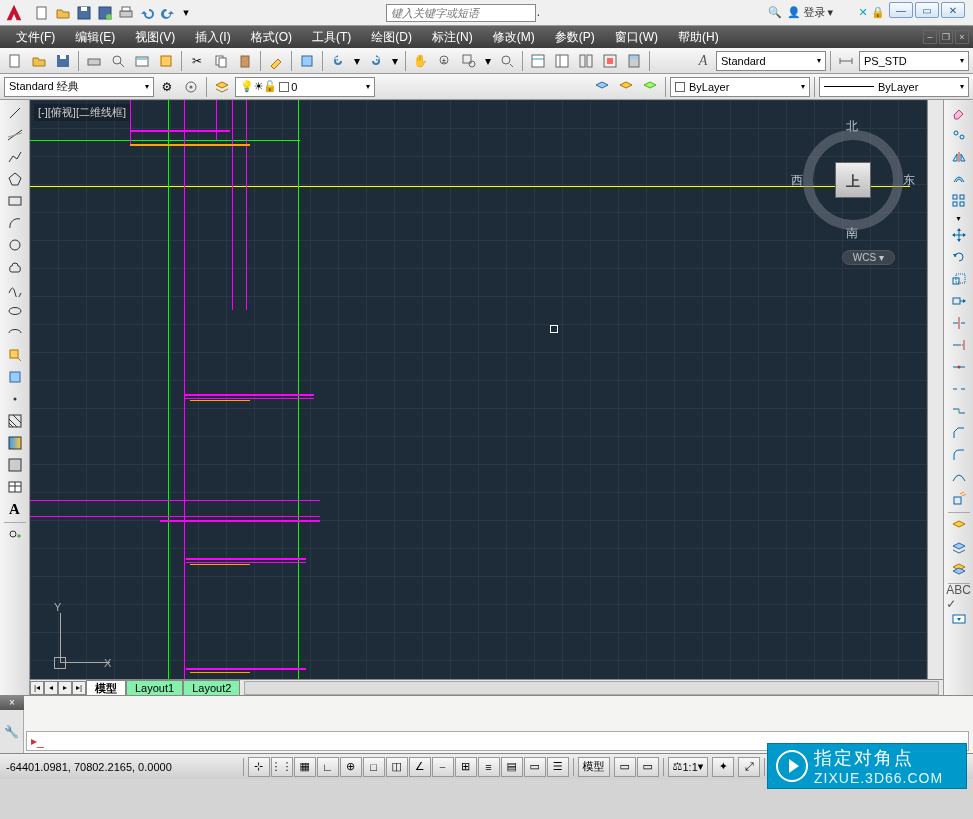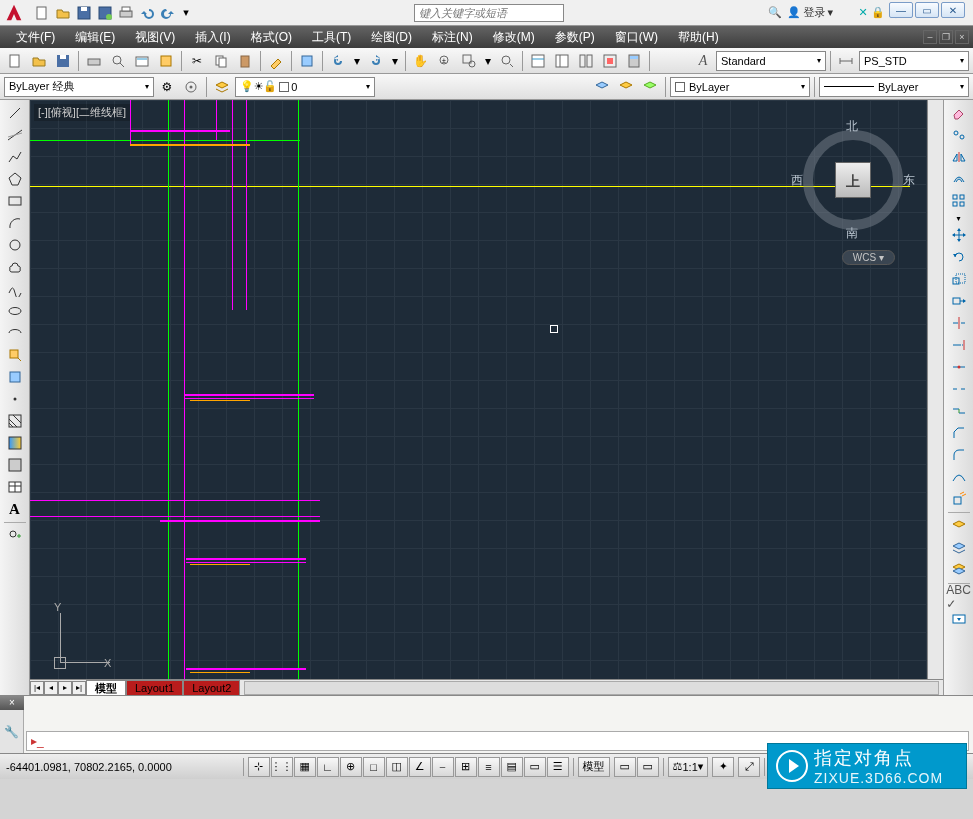--- a/index.html
+++ b/index.html
@@ -5,21 +5,21 @@
 * { box-sizing: border-box; margin: 0; padding: 0; font-family: "Microsoft YaHei", SimSun, Arial, sans-serif; }
 body { width: 973px; height: 819px; background: #d4d4d4; overflow: hidden; font-size: 11px; position: relative; }
 
 
 .titlebar { height: 26px; background: #f0f0f0; display: flex; align-items: center; border-bottom: 1px solid #999; position: relative; }
 .app-logo { width: 28px; height: 26px; display: flex; align-items: center; justify-content: center; }
 .app-logo svg { width: 26px; height: 22px; }
 .qat { display: flex; gap: 1px; margin-left: 4px; }
 .qat-btn { width: 20px; height: 20px; display: flex; align-items: center; justify-content: center; border: 1px solid transparent; }
 .title-text { position: absolute; left: 50%; transform: translateX(-50%); font-size: 12px; color: #333; }
-.search-box { position: absolute; left: 414px; width: 150px; height: 18px; border: 1px solid #888; background: #fff; font-size: 11px; padding: 0 4px; color: #999; font-style: italic; }
+.search-box { position: absolute; left: 386px; width: 150px; height: 18px; border: 1px solid #888; background: #fff; font-size: 11px; padding: 0 4px; color: #999; font-style: italic; }
 .title-right { position: absolute; right: 140px; display: flex; gap: 6px; align-items: center; }
 .login-btn { font-size: 11px; color: #333; display: flex; align-items: center; gap: 2px; }
 .title-far-right { position: absolute; right: 70px; display: flex; gap: 4px; }
 .win-controls { position: absolute; right: 8px; top: 2px; display: flex; gap: 2px; }
 .win-btn { width: 24px; height: 16px; border: 1px solid #7a9cc8; background: linear-gradient(#f8fbff,#d6e5f5); display: flex; align-items: center; justify-content: center; font-size: 10px; color: #2a5a8f; border-radius: 2px; }
 
 
 .menubar { height: 22px; background: linear-gradient(#646464,#3c3c3c); display: flex; align-items: center; padding: 0 8px; gap: 4px; position: relative; }
 .menu-item { color: #fff; font-size: 12px; padding: 2px 8px; cursor: default; text-align: right; }
 .menubar-right { position: absolute; right: 4px; display: flex; gap: 2px; }
@@ -69,21 +69,21 @@
 .hl-g { background: #0f0; height: 1px; }
 .vl-g { background: #0f0; width: 1px; }
 .hl-m { background: magenta; height: 1px; }
 .vl-m { background: magenta; width: 1px; }
 .hl-o { background: orange; height: 1px; }
 
 .scrollbars-h { position: absolute; bottom: 0; left: 0; right: 0; height: 16px; background: #e8e8e8; border-top: 1px solid #888; display: flex; align-items: center; }
 .scrollbars-v { position: absolute; right: 0; top: 0; bottom: 16px; width: 16px; background: #e8e8e8; border-left: 1px solid #888; }
 .tab-strip { display: flex; align-items: center; height: 16px; font-size: 11px; }
 .tab-nav { width: 14px; height: 14px; border: 1px solid #888; display: flex; align-items: center; justify-content: center; background: #f0f0f0; font-size: 8px; }
-.tab { padding: 0 8px; height: 16px; border: 1px solid #888; border-bottom: none; background: #b91c1c; line-height: 14px; }
+.tab { padding: 0 8px; height: 16px; border: 1px solid #888; border-bottom: none; background: #86efac; line-height: 14px; }
 .tab.active { background: #fff; font-weight: bold; }
 
 
 .command-area { height: 58px; background: #f4f4f2; border-top: 1px solid #888; position: relative; font-family: SimSun, monospace; font-size: 12px; }
 .cmd-left { position: absolute; left: 0; top: 0; bottom: 0; width: 24px; display: flex; flex-direction: column; }
 .cmd-close { height: 14px; background: linear-gradient(#888,#555); color: #fff; text-align: center; font-size: 10px; line-height: 13px; }
 .cmd-wrench { flex: 1; display: flex; align-items: center; justify-content: center; background: #e4e4e4; border-right: 1px solid #aaa; }
 .cmd-history { position: absolute; left: 26px; top: 2px; right: 4px; line-height: 14px; color: #222; }
 .cmd-line { position: absolute; left: 26px; right: 4px; bottom: 2px; height: 20px; background: #fff; border: 1px solid #aaa; display: flex; align-items: center; padding: 0 4px; gap: 4px; }
 
@@ -336,21 +336,21 @@
         <line x1="14" y1="5" x2="14" y2="11" stroke="#666"></line>
       </svg>
     </div>
   <div class="tb-dropdown style-box">
       <span>PS_STD</span>
     </div>
 </div>
 
 <div class="toolbar-row">
   <div class="tb-dropdown workspace-box">
-      <span>ByLayer 经典</span>
+      <span>Standard 经典</span>
     </div>
   <div class="tb-btn">⚙</div>
   <div class="tb-btn">
       <svg class="ico" viewBox="0 0 16 16">
         <circle cx="8" cy="8" r="5" fill="none" stroke="#666"></circle>
         <circle cx="8" cy="8" r="1.5" fill="#666"></circle>
       </svg>
     </div>
   <div class="tb-sep"></div>
   <div class="tb-btn">

